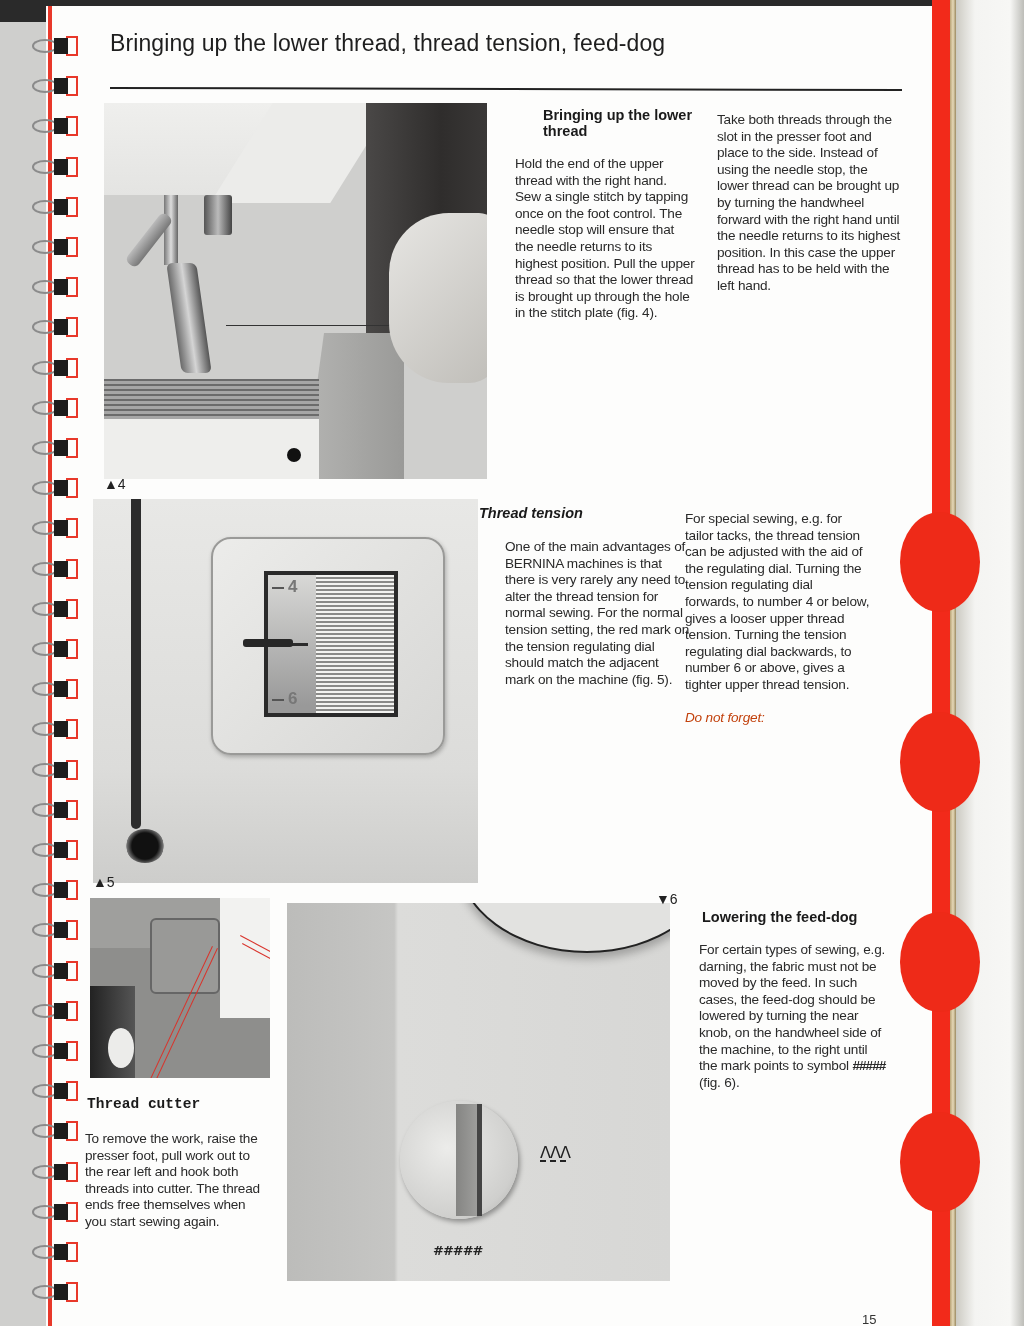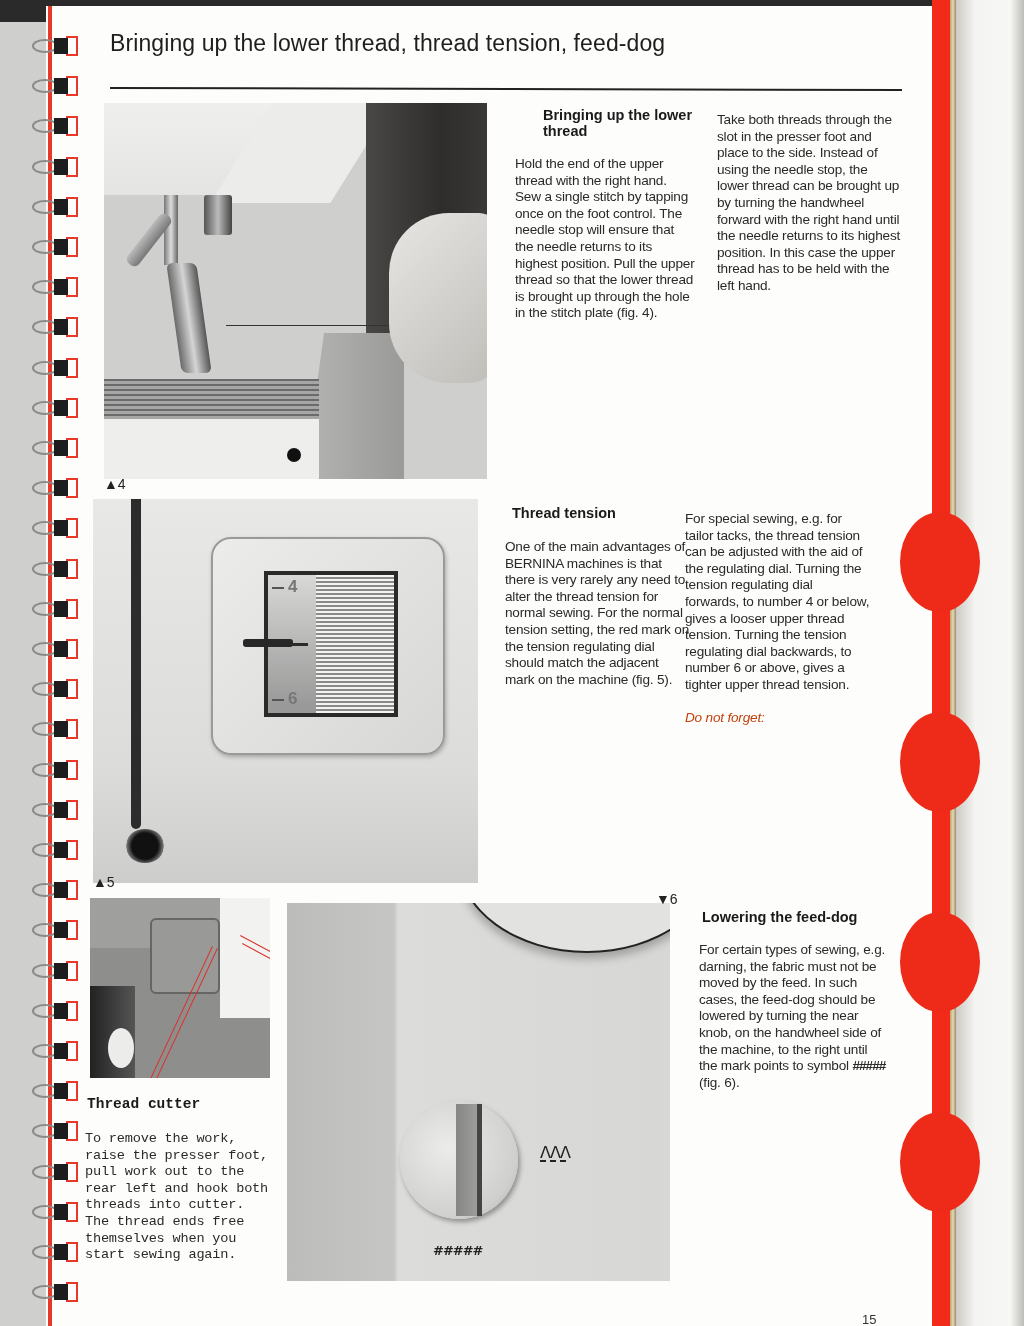--- a/index.html
+++ b/index.html
@@ -303,21 +303,21 @@
       <div class="f5-tick" style="left:2px;top:68px;width:38px;height:3px;background:#2b2b2b;"></div>
       <div class="f5-tick" style="left:4px;top:124px;width:12px;"></div>
       <div class="f5-num" style="left:20px;top:114px;">6</div>
     </div>
     <div class="f5-grip"></div>
   </div>
   <div class="f5-redmark"></div>
 </div>
 <div class="fig-label" style="left:93px;top:874px;">▲5</div>
 
-<div class="sec-h" style="left:512px;top:505px;width:180px;">Thread tension</div>
+<div class="sec-h" style="left:479px;top:505px;width:180px;font-style:italic;">Thread tension</div>
 <div class="body" style="left:505px;top:539px;width:185px;">One of the main advantages of BERNINA machines is that there is very rarely any need to alter the thread tension for normal sewing. For the normal tension setting, the red mark on the tension regulating dial should match the adjacent mark on the machine (fig. 5).</div>
 <div class="body" style="left:685px;top:511px;width:185px;">
   <p>For special sewing, e.g. for tailor tacks, the thread tension can be adjusted with the aid of the regulating dial. Turning the tension regulating dial forwards, to number 4 or below, gives a looser upper thread tension. Turning the tension regulating dial backwards, to number 6 or above, gives a tighter upper thread tension.</p>
   <p class="red-note">
     <span>Do not forget:</span><br>
   </p>
 </div>
 
 <div class="fig figtc">
   <div class="tc-shade"></div>
@@ -325,21 +325,21 @@
   <div class="tc-white"></div>
   <div class="tc-foot"></div>
   <div class="tc-knob"></div>
   <div class="tc-thread" style="left:122px;top:48px;transform:rotate(25deg);"></div>
   <div class="tc-thread" style="left:127px;top:50px;transform:rotate(25deg);"></div>
   <div class="tc-thread" style="left:150px;top:38px;height:40px;transform:rotate(-62deg);"></div>
   <div class="tc-thread" style="left:152px;top:46px;height:40px;transform:rotate(-62deg);"></div>
 </div>
 
 <div class="sec-h" style="left:87px;top:1096px;width:180px;font-family:Liberation Mono, monospace;">Thread cutter</div>
-<div class="body" style="left:85px;top:1131px;width:185px;font-family:Liberation Mono, monospace;">To remove the work, raise the presser foot, pull work out to the rear left and hook both threads into cutter. The thread ends free themselves when you start sewing again.</div>
+<div class="body" style="left:85px;top:1131px;width:185px;">To remove the work, raise the presser foot, pull work out to the rear left and hook both threads into cutter. The thread ends free themselves when you start sewing again.</div>
 
 <div class="fig fig6">
   <div class="f6-wheel"></div>
   <div class="f6-knob"></div>
   <div class="f6-mark"></div>
   <div class="f6-sym" style="left:253px;top:240px;">
     <span>ΛΛΛ</span>
     <div style="width:26px;border-top:2px dashed #222;margin-top:-2px;"></div>
   </div>
   <div class="f6-sym" style="left:146px;top:340px;font-size:13px;font-weight:700;">#####</div>

